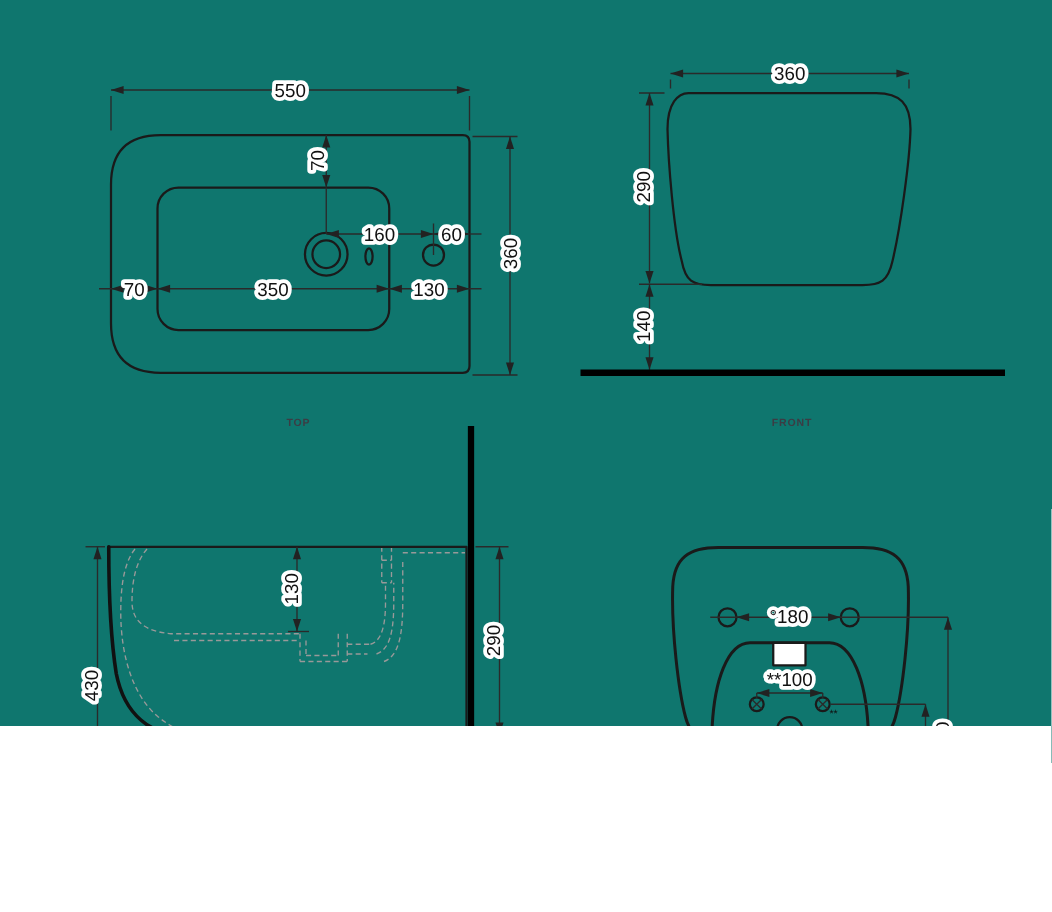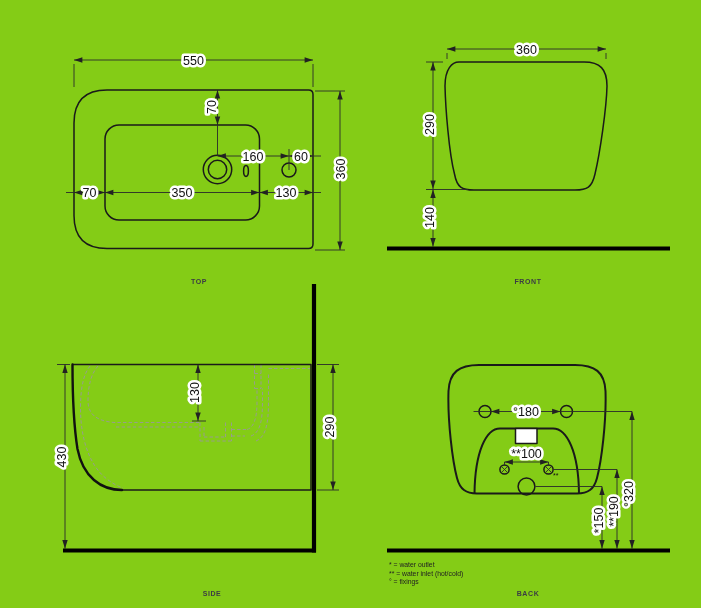--- a/index.html
+++ b/index.html
@@ -1,16 +1,16 @@
 <!DOCTYPE html>
 <html><head>
 <meta charset="utf-8">
 <style>
   html,body{margin:0;padding:0;background:#ffffff;}
-  .stage{position:relative;width:701px;height:608px;background:#84cc16;overflow:hidden;
+  .stage{position:relative;width:701px;height:484px;background:#0f766e;overflow:hidden;
          font-family:"Liberation Sans",sans-serif;}
   svg{display:block;}
   .outline{fill:none;stroke:#1a1a1a;stroke-width:1.5;stroke-linejoin:round;}
   .outline-bold{fill:none;stroke:#1a1a1a;stroke-width:2;stroke-linejoin:round;}
   .front-curve{fill:none;stroke:#111;stroke-width:2.4;stroke-linecap:round;}
   .dash{fill:none;stroke:#999;stroke-width:0.9;stroke-dasharray:3.4 2.2;}
   .dim{fill:none;stroke:#2a2a2a;stroke-width:0.9;}
   .thick{fill:none;stroke:#000;stroke-width:4.2;}
   .whitefill{fill:#fff;}
   text.dimlabel{font-size:12.5px;fill:#111;text-anchor:middle;

